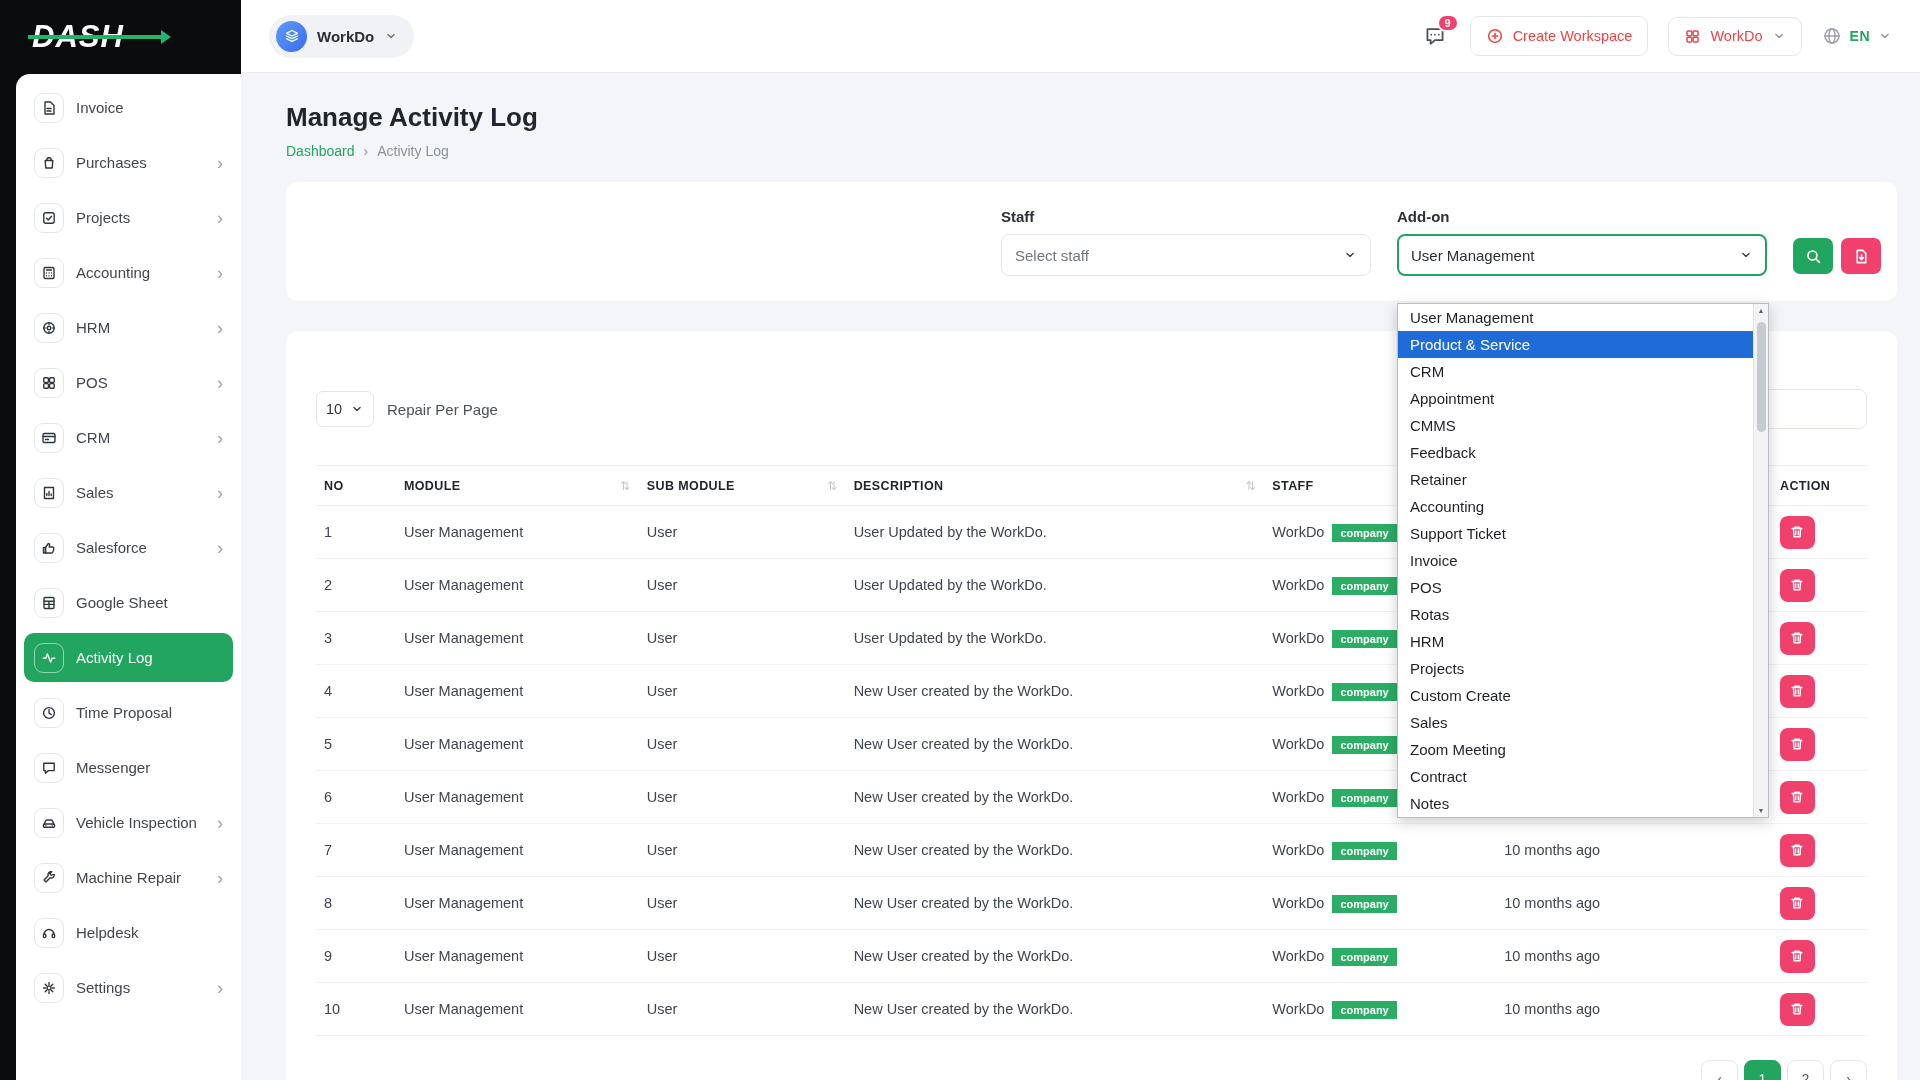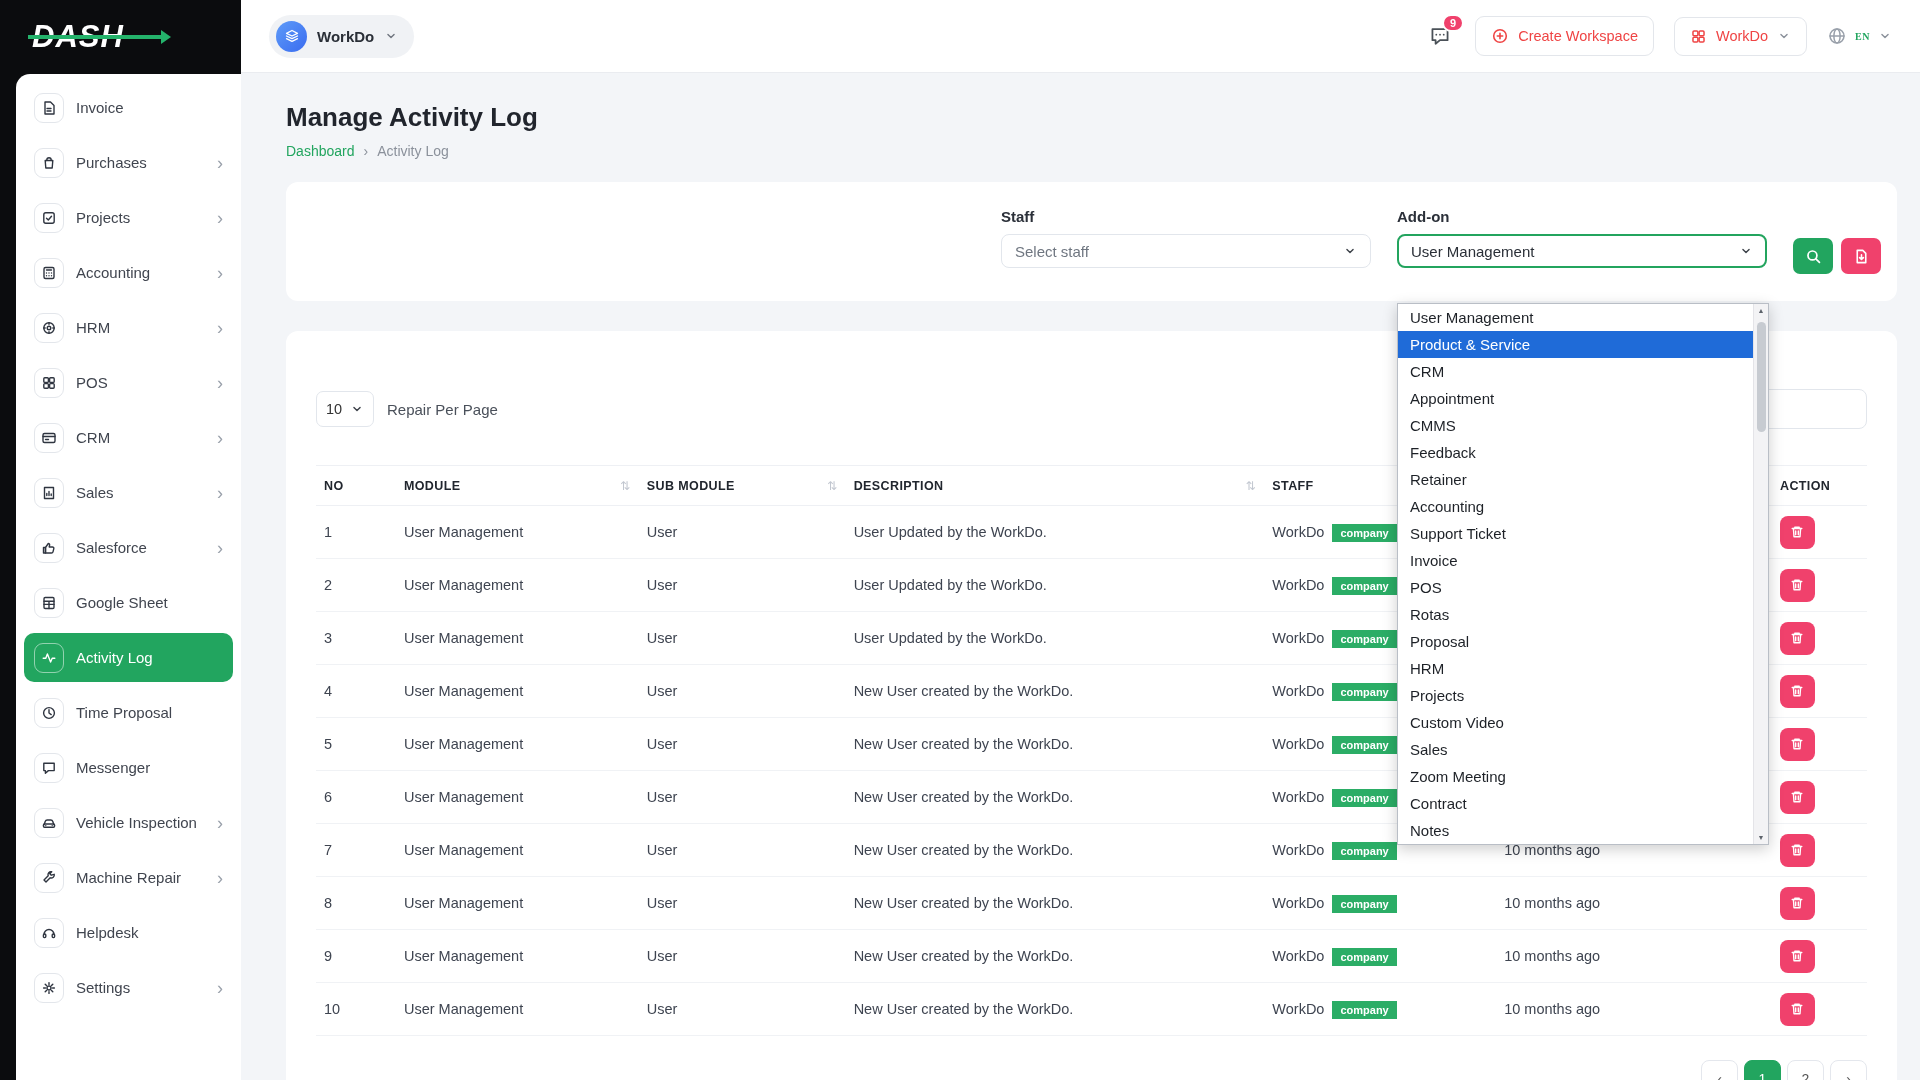--- a/index.html
+++ b/index.html
@@ -39,36 +39,36 @@
     display:flex; align-items:center; justify-content:center; color:#fff; }
   .pill-chev { color:#70767f; }
   .header-right { margin-left:auto; display:flex; align-items:center; gap:20px; }
   .chat-btn { position:relative; color:#4a5158; cursor:pointer; padding:4px; }
   .notif-badge { position:absolute; top:-7px; right:-9px; background:#f0416c; color:#fff; font-size:11px;
     font-weight:700; border-radius:999px; padding:1px 6px; border:2px solid #fff; }
   .btn-outline { display:flex; align-items:center; gap:9px; border:1px solid #e3e6eb; border-radius:9px;
     padding:10px 15px; font-size:14.5px; color:#ef4444; background:#fff; font-weight:500; cursor:pointer; }
   .lang { display:flex; align-items:center; gap:8px; cursor:pointer; }
   .globe { color:#99a0aa; }
-  .lang-code { color:#22a55f; font-weight:700; font-size:10px; letter-spacing:.5px;font-family:Liberation Serif, serif; }
+  .lang-code { color:#22a55f; font-weight:700; font-size:14px; letter-spacing:.5px; }
   .chev-sm { color:#8b919b; }
 
   
   .main { position:absolute; left:241px; right:0; top:72px; bottom:0; padding:30px 23px 0 45px; }
   .page-title { font-size:26px; font-weight:700; color:#21252d; margin-bottom:10px; }
   .breadcrumb { display:flex; align-items:center; gap:9px; font-size:14px; color:#8b919b; }
   .bc-home { color:#22a55f; cursor:pointer; }
 
   
   .filter-card { position:relative; z-index:50; margin-top:23px; background:#fff; border-radius:12px;
     height:119px; display:flex; justify-content:flex-end; gap:26px; padding:26px 16px 0 24px; }
   .fgroup { width:370px; }
   .fgroup.addon { position:relative; }
   .flabel { font-size:15px; font-weight:600; color:#2b3039; margin-bottom:9px; }
-  .select { height:34px; border:1px solid #e2e6ec; border-radius:8px; background:#fff; display:flex;
+  .select { height:42px; border:1px solid #e2e6ec; border-radius:8px; background:#fff; display:flex;
     align-items:center; justify-content:space-between; padding:0 13px; font-size:15px; color:#444b55; cursor:pointer; }
   .select .sel-chev { color:#3c4149; }
   .select.focused { border:2px solid #23a45e; padding:0 12px; color:#2a2f37; }
   .select .ph { color:#6f7680; }
   .filter-btns { display:flex; gap:8px; margin-top:30px; }
   .sq-btn { width:40px; height:36px; border:none; border-radius:7px; display:flex; align-items:center;
     justify-content:center; color:#fff; cursor:pointer; }
   .sq-btn.green { background:#22a55f; }
   .sq-btn.pink { background:#f0416c; }
 
@@ -393,24 +393,23 @@
             <div class="opt">CRM</div>
             <div class="opt">Appointment</div>
             <div class="opt">CMMS</div>
             <div class="opt">Feedback</div>
             <div class="opt">Retainer</div>
             <div class="opt">Accounting</div>
             <div class="opt">Support Ticket</div>
             <div class="opt">Invoice</div>
             <div class="opt">POS</div>
             <div class="opt">Rotas</div>
-            <div class="opt">Proposal</div>
             <div class="opt">HRM</div>
             <div class="opt">Projects</div>
-            <div class="opt">Custom Video</div>
+            <div class="opt">Custom Create</div>
             <div class="opt">Sales</div>
             <div class="opt">Zoom Meeting</div>
             <div class="opt">Contract</div>
             <div class="opt">Notes</div>
           </div>
         <div class="rail">
           <span class="rail-arrow up">▲</span>
           <span class="rail-thumb"></span>
           <span class="rail-arrow down">▼</span>
         </div>

